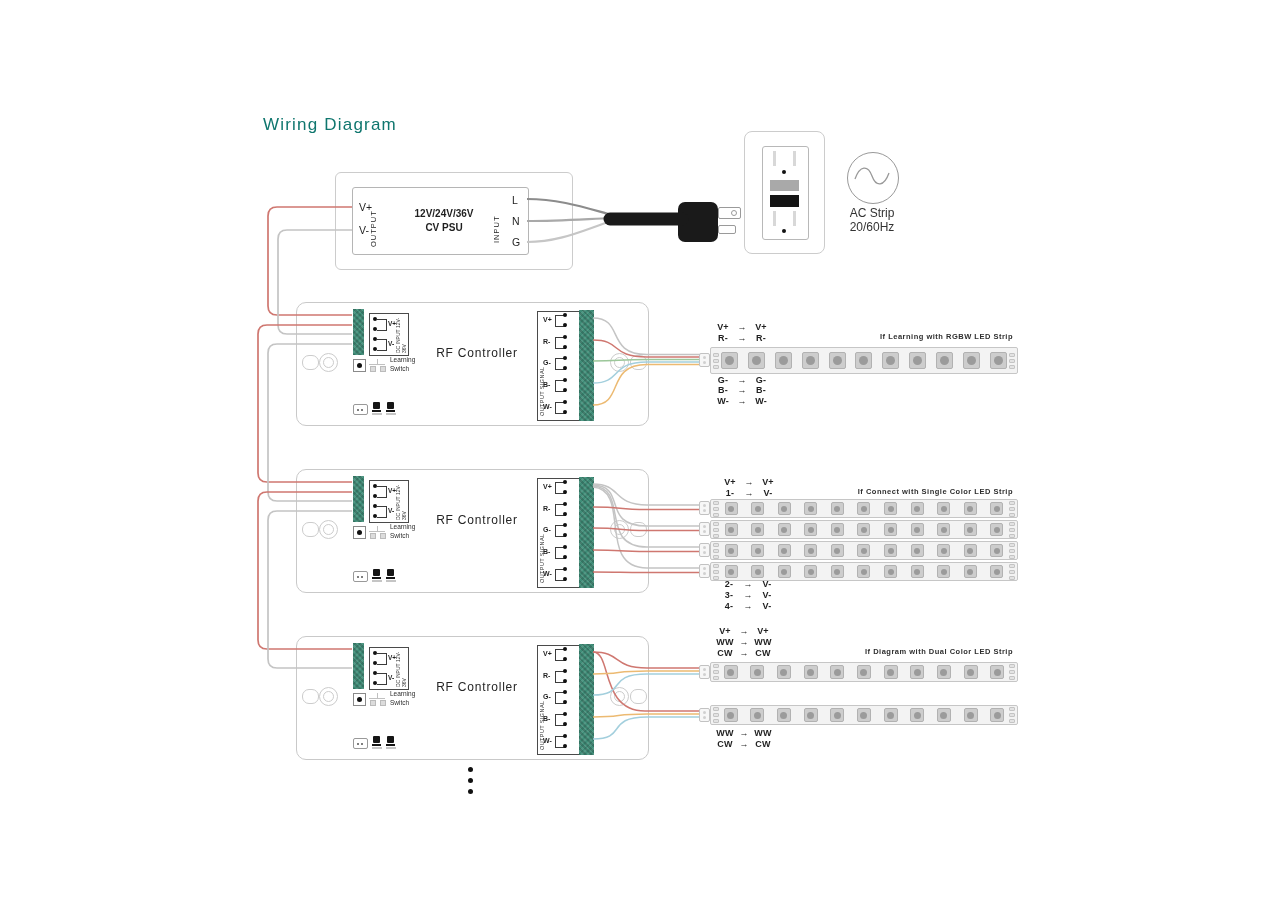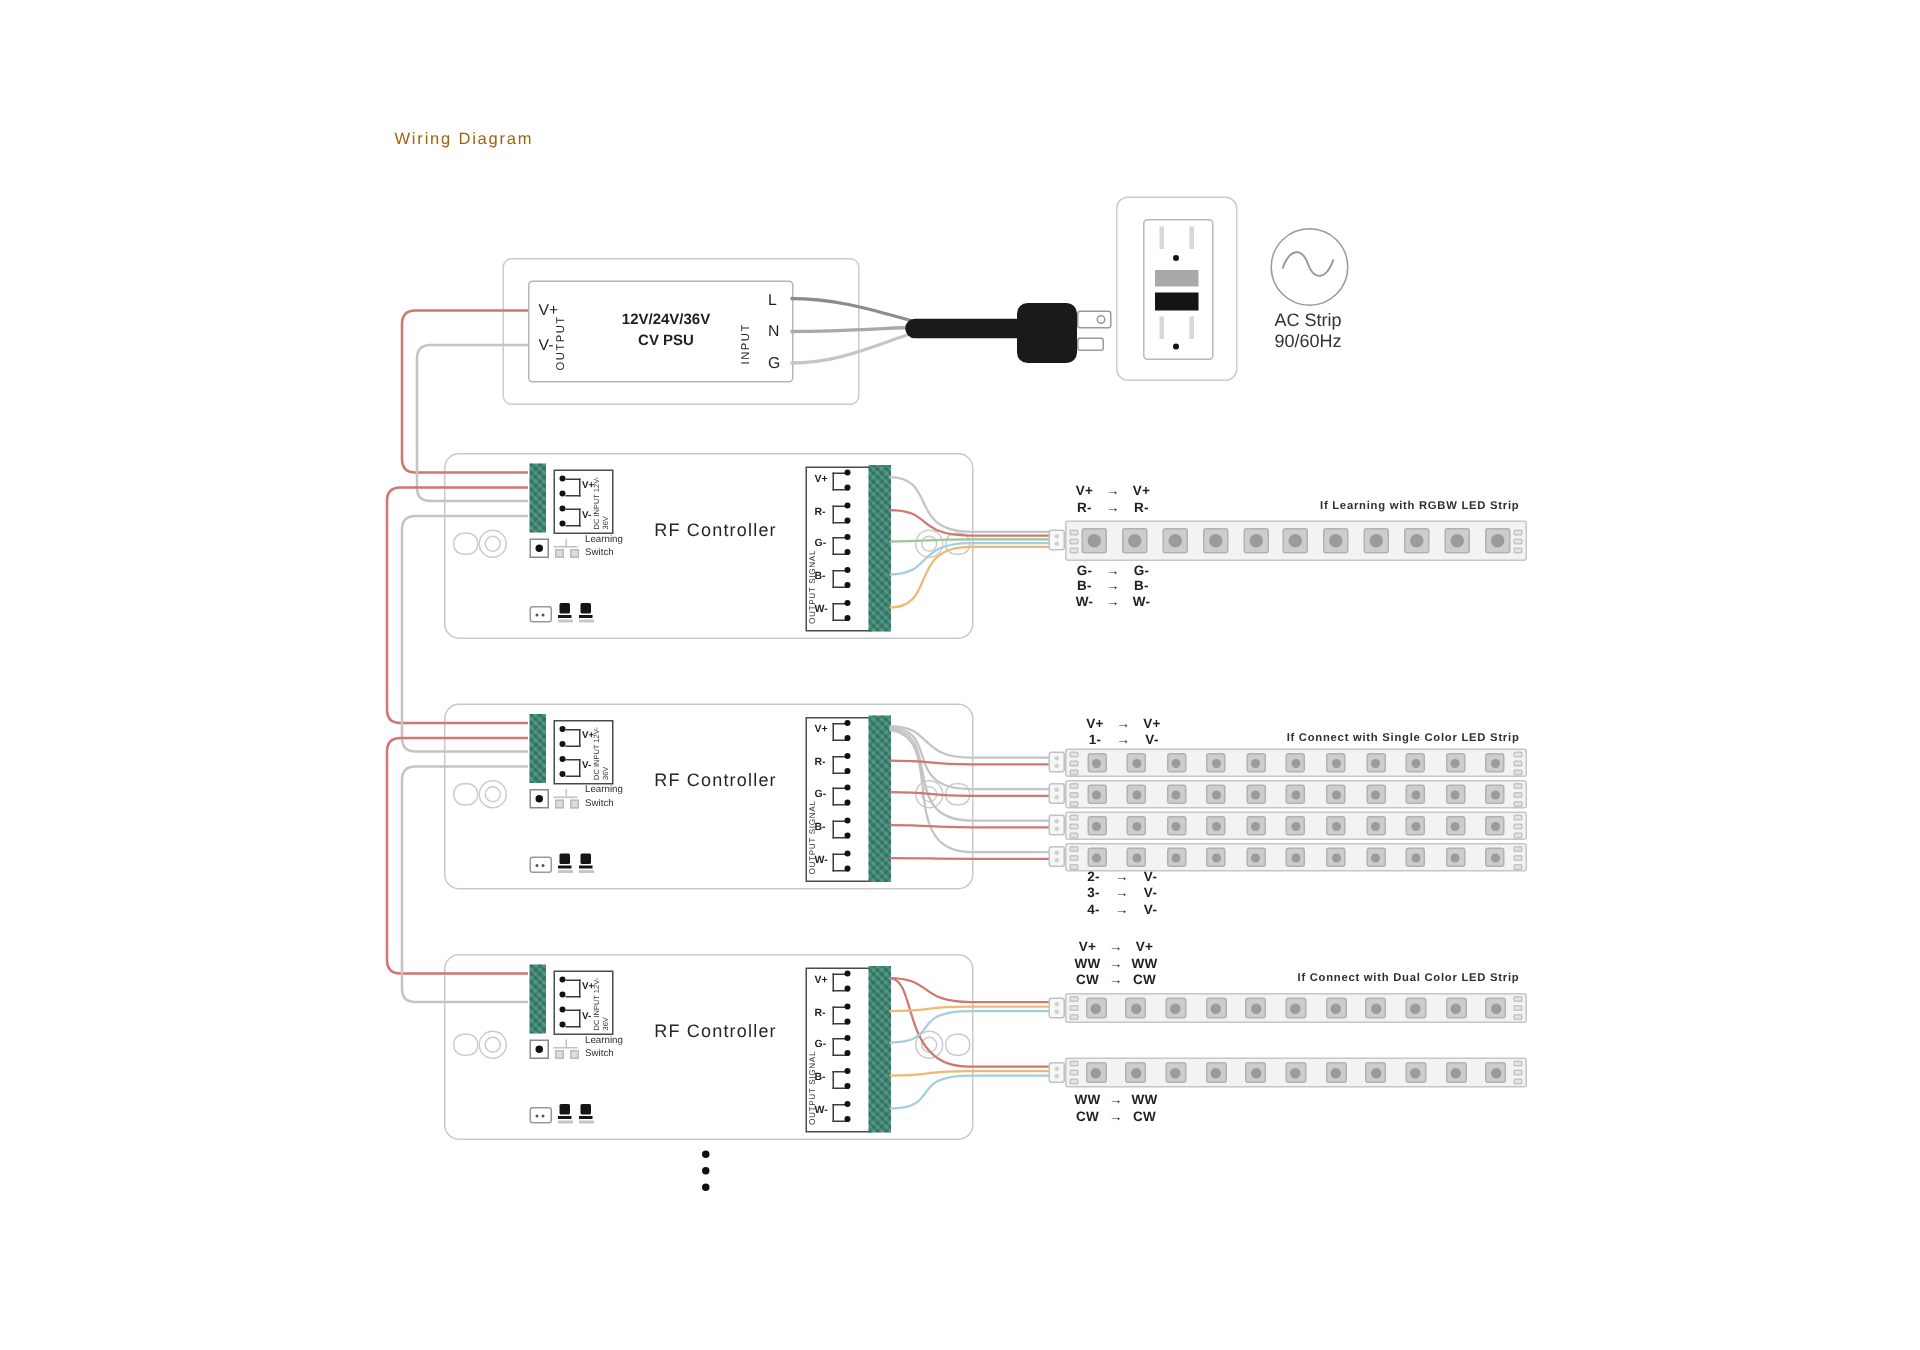--- a/index.html
+++ b/index.html
@@ -1,20 +1,20 @@
 <!DOCTYPE html>
 <html><head>
 <meta charset="utf-8">
 <style>
   html,body{margin:0;padding:0;background:#fff;font-family:"Liberation Sans",sans-serif;}
   #canvas{position:relative;width:1280px;height:900px;background:#fff;overflow:hidden;color:#222;}
   .abs{position:absolute;}
   i,b{display:block;font-style:normal;font-weight:normal;}
 
-  .title{left:263px;top:87px;font-size:11px;letter-spacing:1.2px;font-weight:500;color:#a16207;}
+  .title{left:263px;top:115px;font-size:17px;letter-spacing:1.2px;font-weight:500;color:#0f766e;}
 
   
   .psu-outer{left:335px;top:172px;width:236px;height:96px;border:1px solid #ccc;border-radius:6px;}
   .psu-inner{left:352px;top:187px;width:175px;height:66px;border:1px solid #b5b5b5;border-radius:3px;}
   .psu-inner span{position:absolute;font-size:10.5px;font-weight:500;color:#1f1f1f;}
   .psu-vp{left:6px;top:13px;}
   .psu-vm{left:6px;top:36px;}
   .vtext{writing-mode:vertical-rl;transform:rotate(180deg);text-orientation:mixed;}
   .psu-out{left:16px;top:7px;height:52px;font-size:7.5px!important;letter-spacing:1px;color:#222;}
   .psu-model{left:41px;top:19px;width:100px;text-align:center;font-size:10px;font-weight:600;line-height:1.4;color:#1f1f1f;}
@@ -152,21 +152,21 @@
     </div>
   </div>
 
   <div class="abs ac-circle">
     <svg width="48" height="48" viewBox="0 0 48 48">
       <path d="M7,26 C12,12 20,12 24,23 C28,34 36,34 41,20" stroke="#999" fill="none" stroke-width="1.3"></path>
     </svg>
   </div>
   <div class="abs ac-text">
     <div>AC Strip</div>
-    <div>90/60Hz</div>
+    <div>20/60Hz</div>
   </div>
 
   <div class="abs ctrl ctrl-1">
     <i class="abs slotL"></i>
     <i class="abs ring ringL-o"></i>
     <i class="abs ring ringL-i"></i>
     <i class="abs gblock gb-in" style="background-color: rgb(63, 140, 119);"></i>
     <i class="abs dotbox"></i>
     <div class="abs dcbox">
       <i class="dd" style="top:3px"></i>
@@ -647,19 +647,19 @@
   <div class="pair" style="left:714px;top:728px">
     <span class="f">WW</span>
     <span class="a">→</span>
     <span class="t">WW</span>
   </div>
   <div class="pair" style="left:714px;top:739px">
     <span class="f">CW</span>
     <span class="a">→</span>
     <span class="t">CW</span>
   </div>
-  <div class="caption" style="top:647px">If Connect with Dual Color LED Strip</div>
+  <div class="caption" style="top:647px">If Diagram with Dual Color LED Strip</div>
 
   <i class="vdot" style="top:767px"></i>
   <i class="vdot" style="top:778px"></i>
   <i class="vdot" style="top:789px"></i>
 
 </div>
 
 </body></html>

